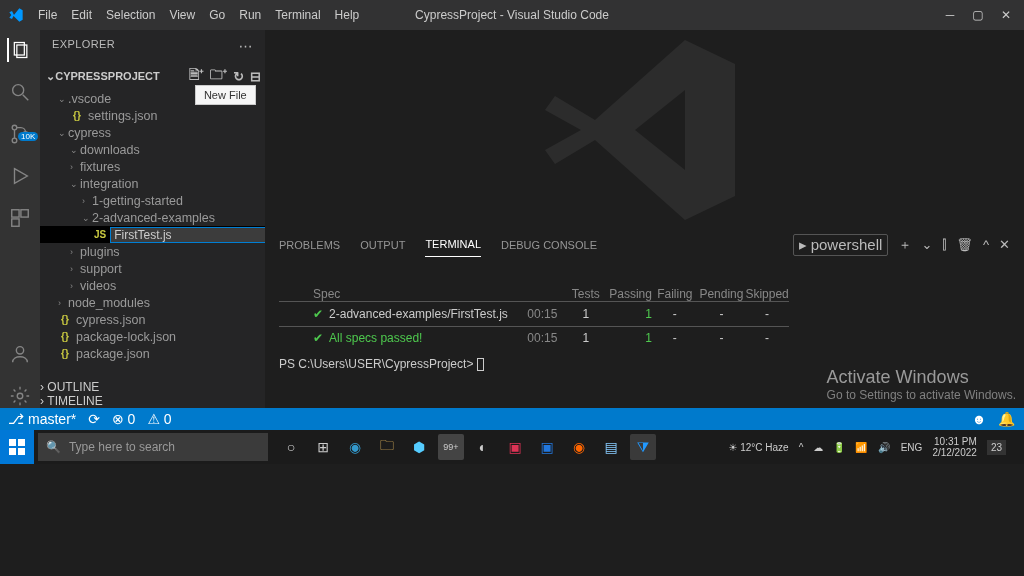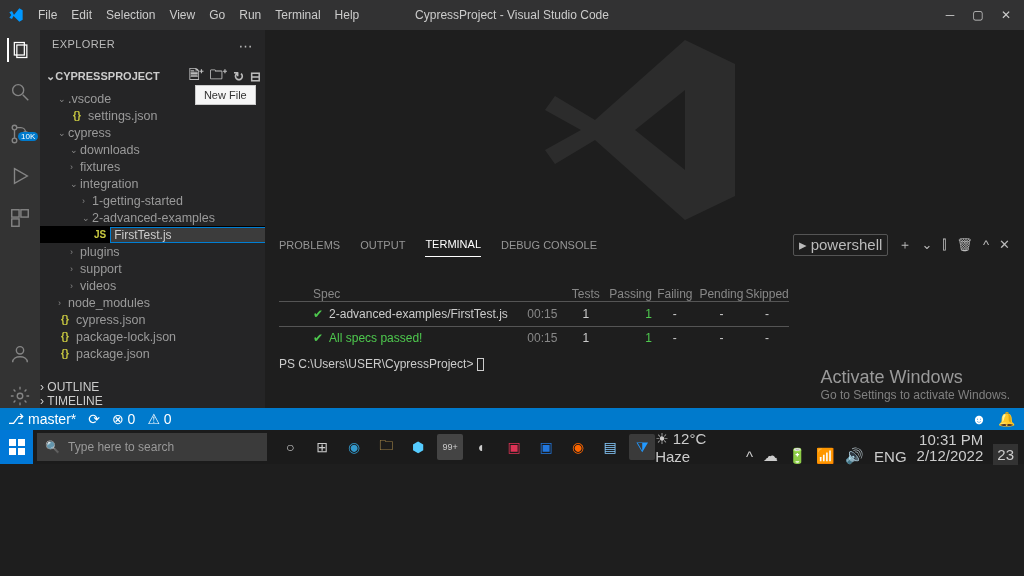--- a/index.html
+++ b/index.html
@@ -57,29 +57,29 @@
 .c-pass { width:50px; text-align:right; }
 .c-fail { width:50px; text-align:center; }
 .c-pend { width:52px; text-align:center; }
 .c-skip { width:48px; text-align:center; }
 .term-row { display:flex; padding:4px 0; }
 .term-row.box { border:1px solid #555; border-left:none; border-right:none; padding:5px 0; }
 .check { color:#4ec94e; margin-right:6px; }
 .green { color:#4ec94e; }
 .prompt { margin-top:8px; color:#ccc; }
 .cursor { display:inline-block; width:7px; height:13px; border:1px solid #ccc; vertical-align:middle; }
-.panel .winact { position:absolute; right:14px; bottom:6px; text-align:left; color:#808080; }
+.panel .winact { position:absolute; right:8px; bottom:6px; text-align:left; color:#808080; }
 .panel .winact .t { font-size:18px; color:#9a9a9a; }
 .panel .winact .s { font-size:12px; }
 .status { height:22px; background:#007acc; color:#fff; display:flex; align-items:center; font-size:14px; padding:0 8px; gap:12px; }
 .status .sp { flex:1; }
 .taskbar { height:34px; background:#1b1b1b; display:flex; align-items:center; color:#ccc; font-size:12px; }
 .taskbar .start { width:34px; height:34px; display:flex; align-items:center; justify-content:center; background:#0078d7; }
 .taskbar .search { flex:0 0 230px; height:28px; margin:0 4px; background:#3b3b3b; display:flex; align-items:center; padding:0 8px; gap:8px; color:#999; }
-.taskbar .tray { margin-left:auto; display:flex; align-items:flex-end; gap:10px; padding-right:6px; font-size:15px; }
+.taskbar .tray { margin-left:auto; display:flex; align-items:center; gap:10px; padding-right:18px; font-size:10px; }
 .icons { display:flex; gap:6px; margin-left:6px; align-items:center; }
 .icons .ti { width:26px; height:26px; border-radius:2px; display:flex; align-items:center; justify-content:center; font-size:14px; }
 svg { display:block; }
 </style>
 </head>
 <body>
 
 <div class="app">
 
   <div class="titlebar">

